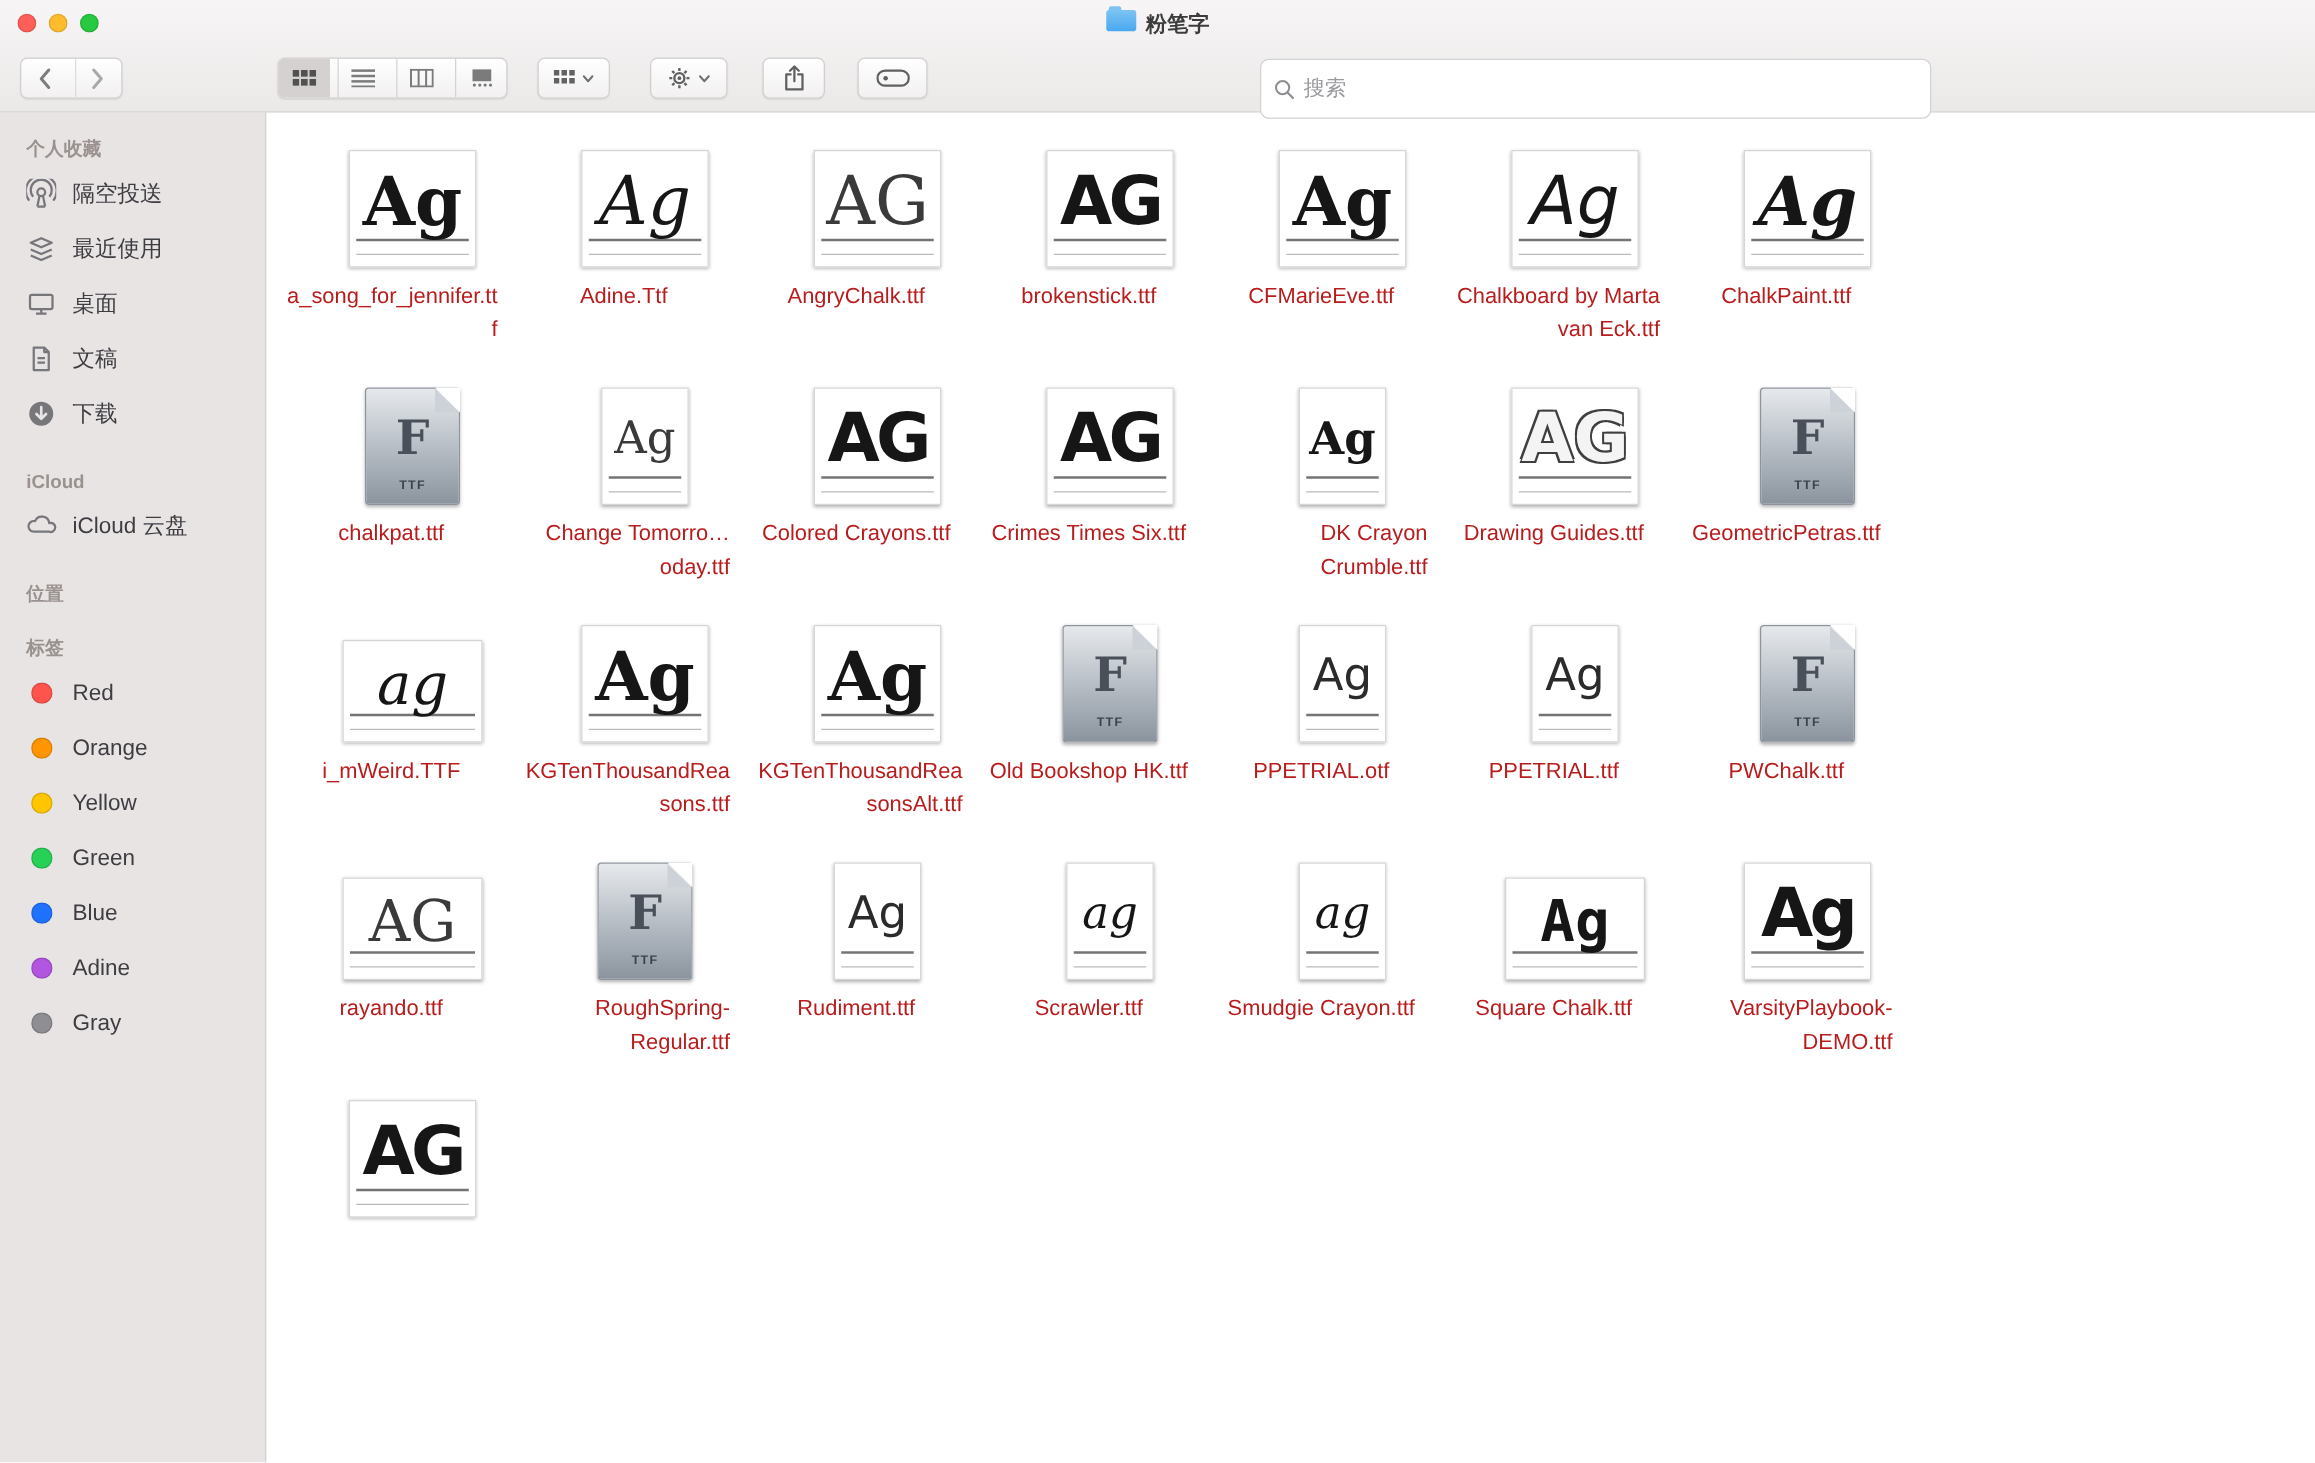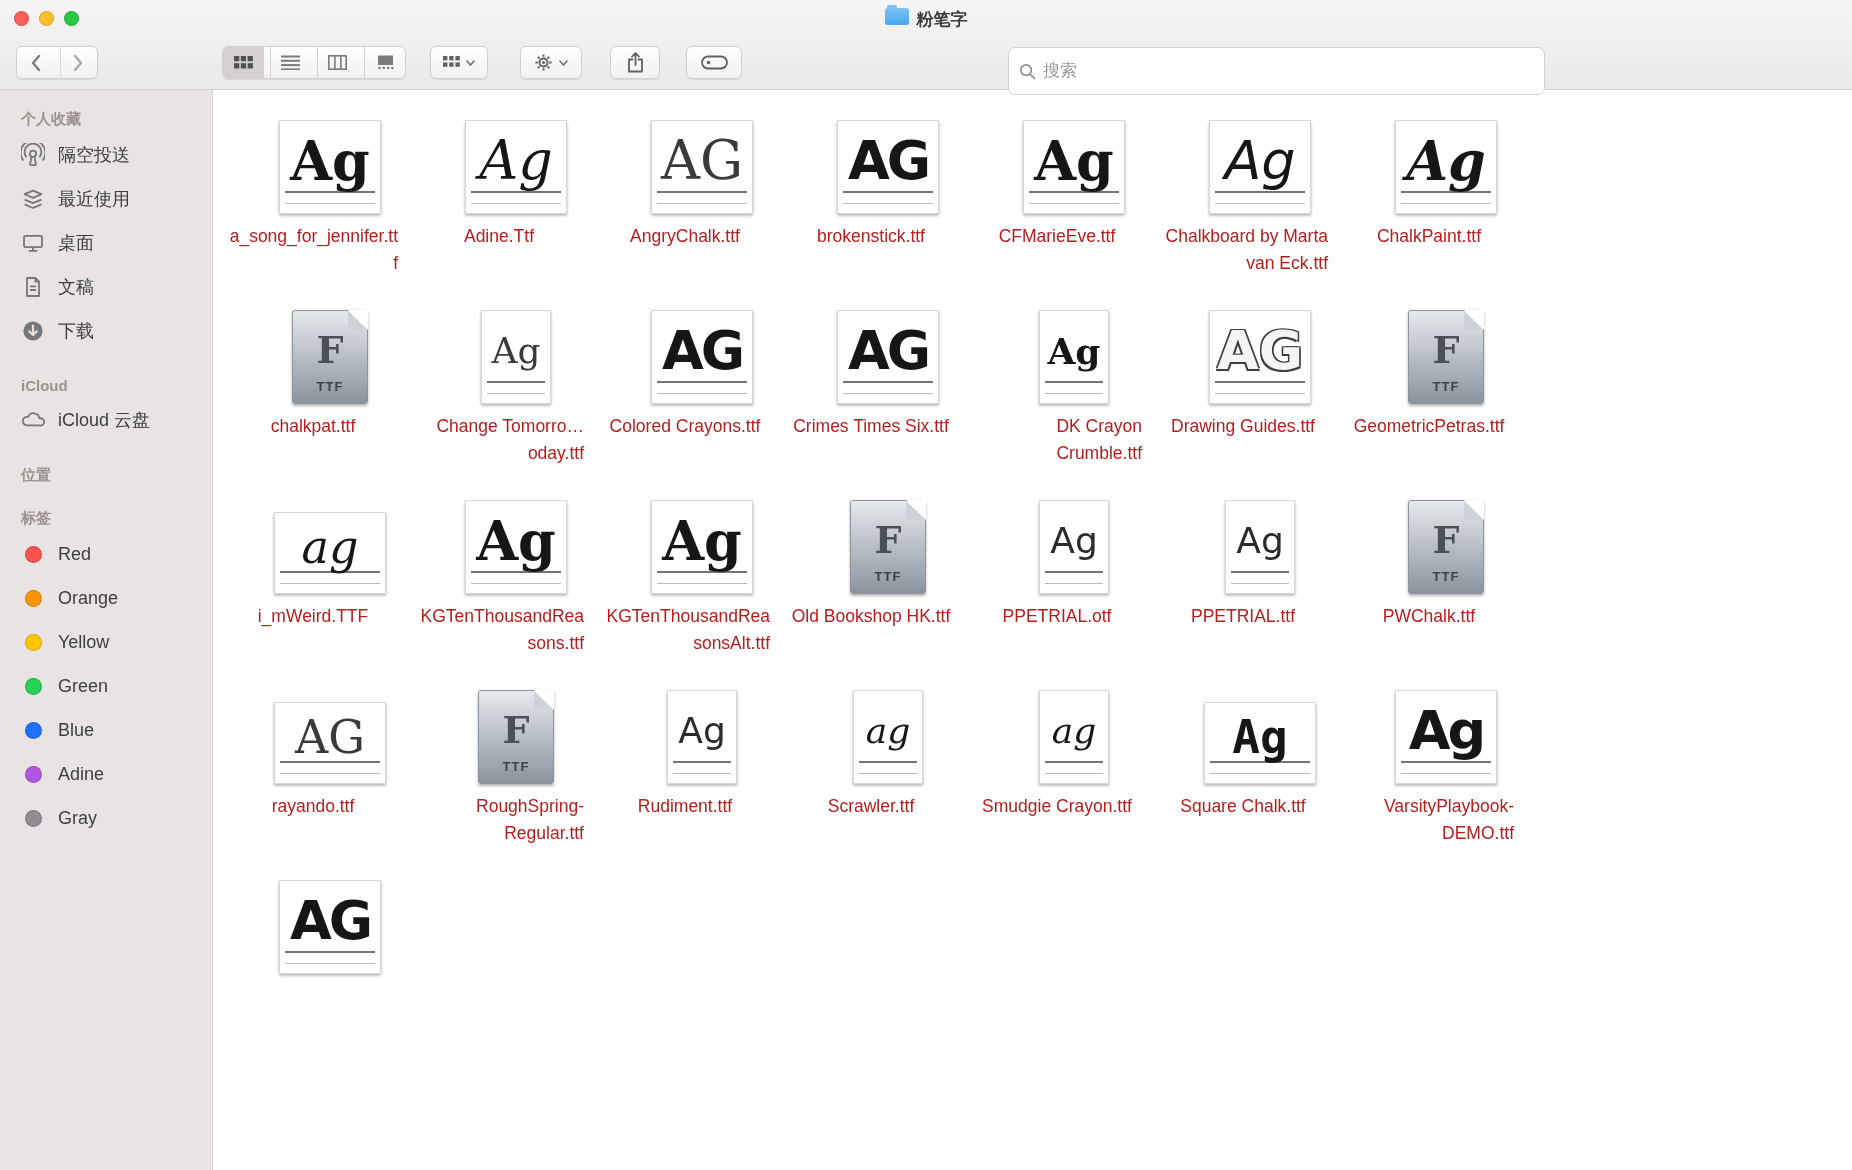--- a/index.html
+++ b/index.html
@@ -76,21 +76,21 @@
   
   .thumb.ttf { width:76px; height:94px; border:1px solid #8d949c; border-radius:3px;
                background:linear-gradient(180deg,#e6e9ec 0%,#b3bac2 55%,#8b949e 100%); box-shadow:0 1.5px 3px rgba(0,0,0,.3); }
   .fold { position:absolute; top:-1px; right:-1px; width:0; height:0;
           border-top:20px solid #ffffff; border-left:20px solid transparent; }
   .flap { position:absolute; top:0; right:0; width:19px; height:19px;
           background:linear-gradient(225deg, transparent 50%, #ccd2d8 50%); }
   .ttfg { position:absolute; top:16px; left:0; right:0; text-align:center;
           font-family:"DejaVu Serif",serif; font-size:38px; font-weight:700; color:#49505a; }
   .ttft { position:absolute; bottom:9px; left:0; right:0; text-align:center;
-          font-size:13px; font-weight:700; letter-spacing:1px; color:#3c424a; }
+          font-size:10px; font-weight:700; letter-spacing:1px; color:#3c424a; }
 
   .fname { margin-top:9px; max-width:170px; text-align:right; font-size:17.5px; line-height:27px;
            color:#b91c1c; overflow-wrap:anywhere; word-break:break-word; }
 </style>
 </head>
 <body>
 
 <div class="chrome">
   <div class="traffic">
     <span class="tl red"></span>

